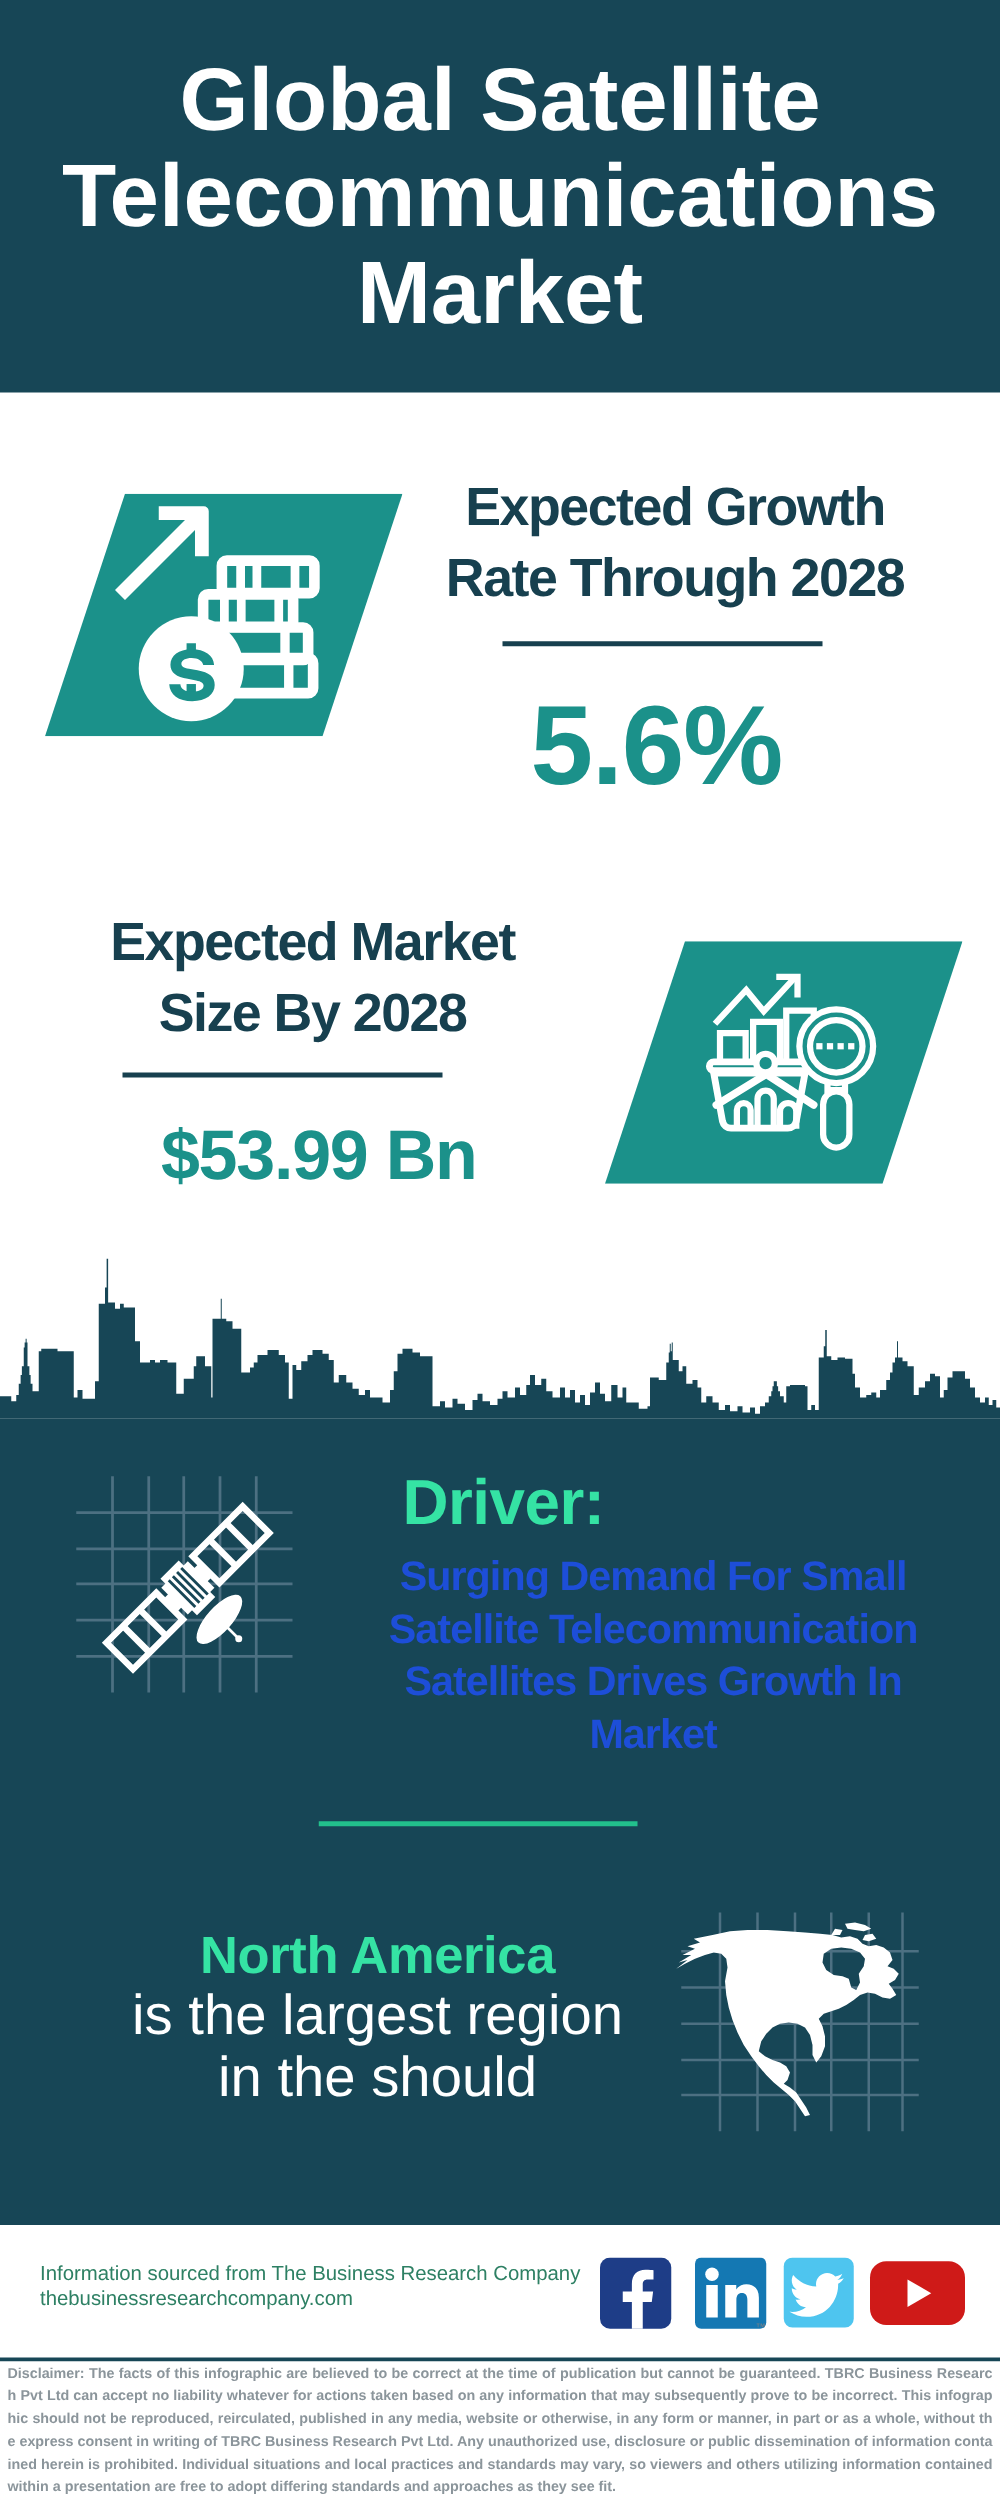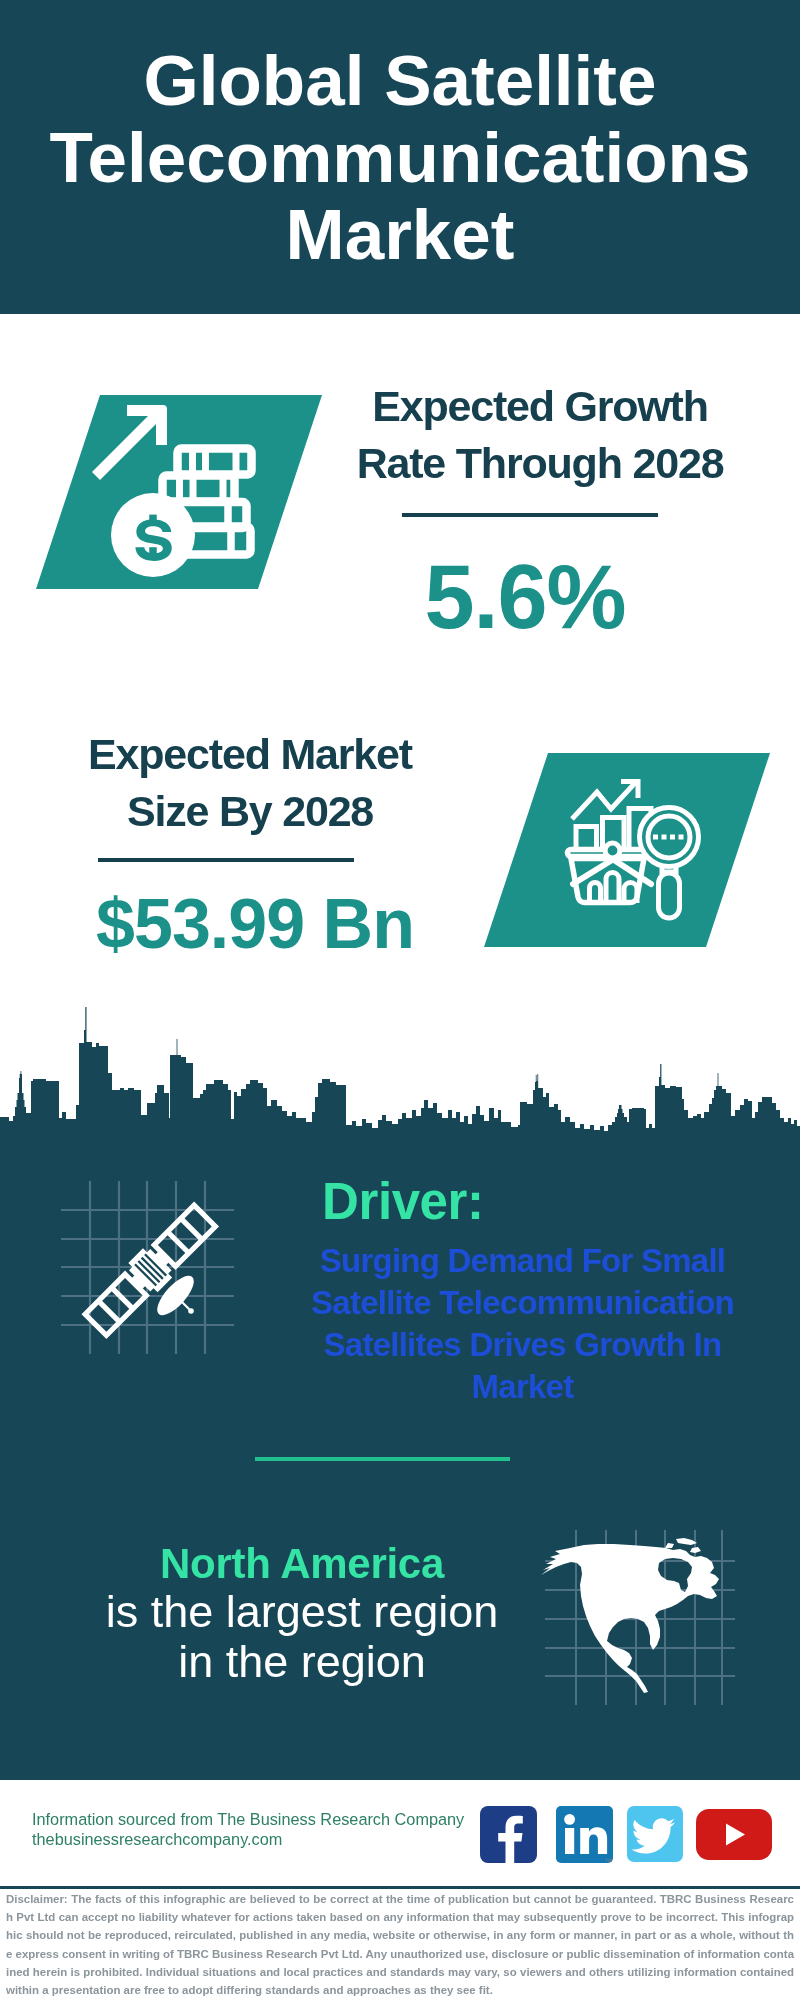--- a/index.html
+++ b/index.html
@@ -112,21 +112,21 @@
         <rect x="169" y="81.5" width="5" height="5"></rect>
 
       </g>
     </svg>
   </div>
   <div class="stat-head" style="left:50px;top:726px;width:400px;">
     <div>Expected Market</div>
     <div>Size By 2028</div>
   </div>
   <div class="stat-rule" style="left:98px;top:858px;width:256px;"></div>
-  <div class="stat-val" style="left:55px;top:884px;width:400px;font-size:70px;line-height:80px;">$53.99 Bn</div>
+  <div class="stat-val" style="left:55px;top:884px;width:400px;font-size:56px;line-height:80px;">$53.99 Bn</div>
 
   <div class="darkbody" style="top:1005px;height:775px;background:transparent;">
     <svg width="800" height="775" viewBox="0 0 800 775" style="display:block">
       <rect x="0" y="130" width="800" height="645" fill="#174656"></rect>
       <path d="M 0,130 L 0,112 L 9,112 L 9,116 L 13,116 L 13,111 L 15,111 L 15,102 L 16.5,102 L 16.5,95 L 17.5,95 L 17.5,88 L 19,88 L 19,73 L 19.7,73 L 19.7,69 L 20.5,69 L 20.5,66 L 21.3,66 L 21.3,69 L 22,69 L 22,73 L 22,88 L 23.5,88 L 23.5,95 L 24.5,95 L 24.5,102 L 26,102 L 26,108 L 31,108 L 31,76 L 33,76 L 33,74 L 44,74 L 46,74 L 46,76 L 59,76 L 59,113 L 62,113 L 62,107 L 66,107 L 66,114 L 76,114 L 76,100 L 79,100 L 79,38 L 84,38 L 84,37 L 84,25 L 85.3,25 L 85.3,2 L 86.5,2 L 86.5,25 L 86.5,37 L 92,37 L 92,42 L 96,42 L 96,38 L 99,38 L 99,41 L 108,41 L 108,68 L 112,68 L 112,85 L 120,85 L 120,83 L 124,83 L 124,85 L 128,85 L 128,83 L 134,83 L 134,85 L 141,85 L 141,110 L 147,110 L 147,98 L 155,98 L 155,88 L 157,88 L 157,80 L 164,80 L 164,88 L 169,88 L 169,113 L 170,113 L 170,50 L 176.6,50 L 176.6,34 L 177.4,34 L 177.4,50 L 181,50 L 181,52 L 186,52 L 186,58 L 193,58 L 193,93 L 200,93 L 200,89 L 203,89 L 203,85 L 206,85 L 206,79 L 214,79 L 214,75 L 223,75 L 223,79 L 228,79 L 228,85 L 231,85 L 231,114 L 234,114 L 234,87 L 237,87 L 237,91 L 241,91 L 241,84 L 246,84 L 246,79 L 250,79 L 250,75 L 258,75 L 258,78 L 263,78 L 263,83 L 267,83 L 267,101 L 271,101 L 271,95 L 277,95 L 277,101 L 282,101 L 282,106 L 287,106 L 287,111 L 292,111 L 292,107 L 296,107 L 296,113 L 300,113 L 300,113 L 306,113 L 306,117 L 312,117 L 312,107 L 315,107 L 315,92 L 318,92 L 318,90 L 318,78 L 322,78 L 322,77 L 322,74 L 330,74 L 330,77 L 336,77 L 336,80 L 346,80 L 346,120 L 352,120 L 352,116 L 356,116 L 356,121 L 362,121 L 362,114 L 366,114 L 366,118 L 372,118 L 372,123 L 378,123 L 378,115 L 382,115 L 382,110 L 386,110 L 386,116 L 392,116 L 392,119 L 398,119 L 398,114 L 402,114 L 402,108 L 406,108 L 406,113 L 412,113 L 412,105 L 416,105 L 416,111 L 421,111 L 421,103 L 424,103 L 424,95 L 428,95 L 428,103 L 433,103 L 433,98 L 437,98 L 437,108 L 442,108 L 442,113 L 448,113 L 448,105 L 452,105 L 452,113 L 456,113 L 456,107 L 460,107 L 460,117 L 464,117 L 464,111 L 468,111 L 468,119 L 472,119 L 472,109 L 476,109 L 476,101 L 480,101 L 480,110 L 484,110 L 484,116 L 489,116 L 489,103 L 494,103 L 494,113 L 498,113 L 498,105 L 501,105 L 501,117 L 511,117 L 511,122 L 518,122 L 518,120 L 520,120 L 520,97 L 527,97 L 527,99 L 533,99 L 533,85 L 535,85 L 535,83 L 535,77 L 535.8,77 L 535.8,70 L 536.6,70 L 536.6,77 L 536.6,76 L 537.4,76 L 537.4,69 L 538.2,69 L 538.2,76 L 538.2,83 L 543,83 L 543,92 L 546,92 L 546,88 L 549,88 L 549,102 L 554,102 L 554,99 L 558,99 L 558,105 L 561,105 L 561,117 L 565,117 L 565,112 L 570,112 L 570,117 L 575,117 L 575,123 L 580,123 L 580,119 L 584,119 L 584,124 L 590,124 L 590,120 L 594,120 L 594,125 L 600,125 L 600,121 L 604,121 L 604,126 L 608,126 L 608,120 L 612,120 L 612,117 L 615,117 L 615,112 L 617,112 L 617,108 L 618,108 L 618,104 L 619,104 L 619,100 L 621.5,100 L 621.5,104 L 622.5,104 L 622.5,108 L 624,108 L 624,112 L 627,112 L 627,117 L 629,117 L 629,104 L 632,104 L 632,103 L 642,103 L 644,103 L 644,104 L 646,104 L 646,123 L 649,123 L 649,119 L 652,119 L 652,123 L 655,123 L 655,81 L 659,81 L 659,80 L 659,72 L 660.2,72 L 660.2,59 L 661.4,59 L 661.4,72 L 661.4,80 L 665,80 L 665,83 L 670,83 L 670,81 L 676,81 L 676,82 L 682,82 L 682,94 L 684,94 L 684,105 L 688,105 L 688,113 L 693,113 L 693,111 L 697,111 L 697,109 L 701,109 L 701,113 L 704,113 L 704,107 L 709,107 L 709,99 L 712,99 L 712,93 L 714,93 L 714,85 L 716,85 L 716,81 L 717.6,81 L 717.6,68 L 718.4,68 L 718.4,81 L 722,81 L 722,84 L 726,84 L 726,88 L 731,88 L 731,111 L 735,111 L 735,105 L 740,105 L 740,100 L 744,100 L 744,94 L 748,94 L 748,96 L 752,96 L 752,113 L 755,113 L 755,107 L 758,107 L 758,97 L 762,97 L 762,92 L 772,92 L 772,98 L 776,98 L 776,105 L 780,105 L 780,113 L 784,113 L 784,117 L 788,117 L 788,113 L 791,113 L 791,119 L 794,119 L 794,115 L 797,115 L 797,121 L 800,121 L 800,130 Z" fill="#174656"></path>
     </svg>
   </div>
 
   <div style="position:absolute;left:55px;top:1175px;width:200px;height:200px;">
     <svg width="200" height="200" viewBox="0 0 200 200" style="display:block">
@@ -175,21 +175,21 @@
     <div>Surging Demand For Small</div>
     <div>Satellite Telecommunication</div>
     <div>Satellites Drives Growth In</div>
     <div>Market</div>
   </div>
   <div class="midrule" style="left:255px;top:1457px;width:255px;"></div>
 
   <div class="region-name" style="left:102px;top:1540px;width:400px;">North America</div>
   <div class="region-sub" style="left:102px;top:1587px;width:400px;">
     <div>is the largest region</div>
-    <div>in the region</div>
+    <div>in the should</div>
   </div>
   <div style="position:absolute;left:540px;top:1510px;width:200px;height:200px;">
     <svg width="200" height="200" viewBox="0 0 200 200" style="display:block">
       <g stroke="#4d7082" stroke-width="2">
         <line x1="36" y1="20" x2="36" y2="195"></line>
           <line x1="66" y1="20" x2="66" y2="195"></line>
         <line x1="96" y1="20" x2="96" y2="195"></line>
           <line x1="125" y1="20" x2="125" y2="195"></line>
         <line x1="155" y1="20" x2="155" y2="195"></line>
           <line x1="182" y1="20" x2="182" y2="195"></line>

